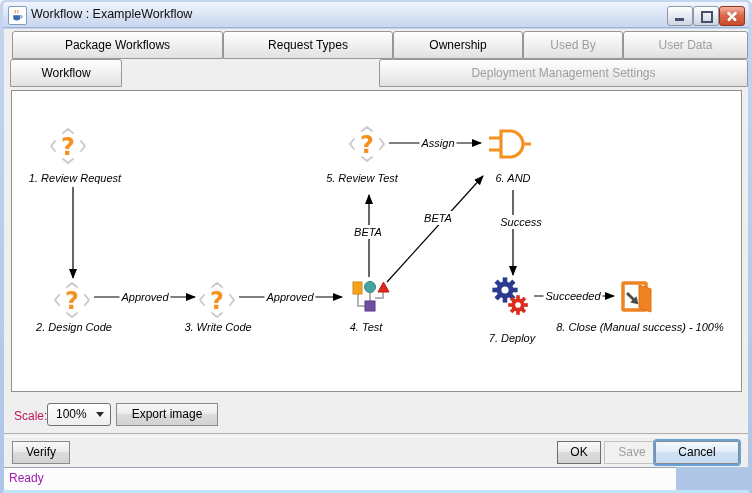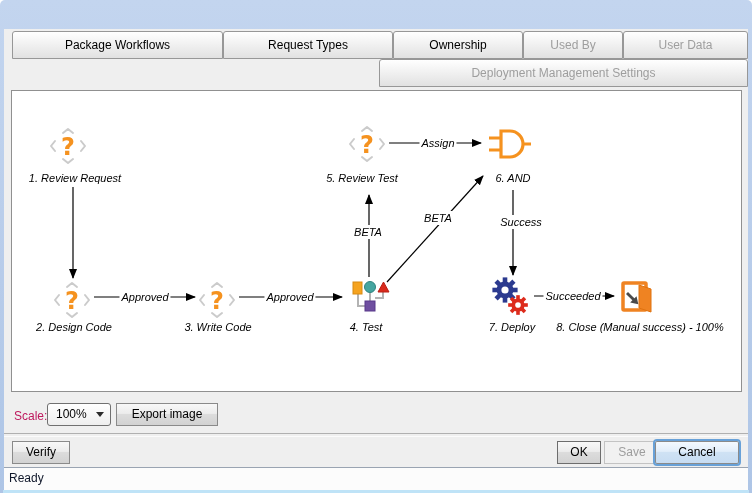--- a/index.html
+++ b/index.html
@@ -33,36 +33,57 @@
   .combo{position:absolute;left:43px;top:374px;width:64px;height:23px;box-sizing:border-box;background:linear-gradient(#ffffff,#eeeeee);border:1px solid #707070;border-radius:3px;font-size:12px;line-height:21px;padding-left:8px;cursor:default;}
   .combo .caret{position:absolute;right:6px;top:8px;width:0;height:0;border-left:4px solid transparent;border-right:4px solid transparent;border-top:5px solid #2b2b2b;font-size:0;}
   .btn{position:absolute;box-sizing:border-box;height:23px;background:linear-gradient(#f8f8f8,#ececec 45%,#dcdcdc 50%,#d2d2d2);border:1px solid #8a8a8a;border-radius:0;font-size:12px;color:#000;text-align:center;line-height:21px;cursor:default;font-family:"Liberation Sans",sans-serif;}
   .btn-export{left:112px;top:374px;width:102px;}
   .divider{position:absolute;left:0;top:404px;width:744px;height:2px;border-top:1px solid #b0b0b0;border-bottom:1px solid #fbfbfb;}
   .btn-verify{left:8px;top:412px;width:58px;}
   .btn-ok{left:553px;top:412px;width:44px;border-color:#6d6d6d;}
   .btn-save{left:600px;top:412px;width:56px;background:#f1f1f1;border-color:#c3c3c3;color:#9d9d9d;}
   .btn-cancel{left:649px;top:410px;width:88px;height:27px;border:2px solid #68a1d8;border-radius:4px;box-shadow:inset 0 0 0 1px #8a8a8a;background:linear-gradient(#f5faff,#e2eefa 45%,#cfe2f4 50%,#c6dcf2);line-height:23px;}
   
-  .status{position:absolute;left:4px;top:467px;width:744px;height:23px;box-sizing:border-box;background:#fcfcfc;border-top:1px solid #9aa4b2;font-size:12px;line-height:21px;padding-left:5px;color:#0f172a;}
+  .status{position:absolute;left:4px;top:467px;width:672px;height:23px;box-sizing:border-box;background:#fcfcfc;border-top:1px solid #9aa4b2;font-size:12px;line-height:21px;padding-left:5px;color:#a21caf;}
 </style>
 </head>
 <body>
 
 <div class="window">
 
+  <div class="titlebar">
+    <div class="app-icon">
+      <svg width="13" height="13" viewBox="0 0 13 13">
+        <path d="M2.2,6.2 h7 v2.6 a3.5,2.6 0 0 1 -7,0 z" fill="#3b6fb5"></path>
+        <path d="M9.4,6.6 c2.2,-0.2 2.2,2.6 0,2.4" stroke="#3b6fb5" stroke-width="1" fill="none"></path>
+        <path d="M4.2,1 c1,1 -1,1.8 0,3.4 M6.8,1 c1,1 -1,1.8 0,3.4" stroke="#e07b1f" stroke-width="1" fill="none"></path>
+      </svg>
+    </div>
+    <span class="title-text">Workflow : ExampleWorkflow</span>
+    <div class="wbtn wbtn-min">
+        <span class="glyph-min"></span>
+      </div>
+    <div class="wbtn wbtn-max">
+        <span class="glyph-max"></span>
+      </div>
+    <div class="wbtn wbtn-close">
+        <span class="glyph-x1"></span>
+        <span class="glyph-x2"></span>
+      </div>
+  </div>
 
   <div class="app">
 
     <div class="tab" style="left:8px;top:2px;width:211px;">Package Workflows</div>
     <div class="tab" style="left:219px;top:2px;width:170px;">Request Types</div>
     <div class="tab" style="left:389px;top:2px;width:130px;">Ownership</div>
     <div class="tab dis" style="left:519px;top:2px;width:100px;">Used By</div>
     <div class="tab dis" style="left:619px;top:2px;width:125px;">User Data</div>
 
+    <div class="tab" style="left:6px;top:30px;width:112px;">Workflow</div>
     <div class="tab" style="left:184px;top:30px;width:156px;margin-top:48px;">Step Sequence</div>
     <div class="tab dis" style="left:375px;top:30px;width:369px;">Deployment Management Settings</div>
 
     <div class="canvas">
 
       <svg class="edges" width="729" height="300" viewBox="0 0 729 300">
         <defs>
           <marker id="arw" markerWidth="12" markerHeight="10" refX="9" refY="4" orient="auto" markerUnits="userSpaceOnUse">
             <path d="M0,0 L10,4 L0,8 z" fill="#000"></path>
           </marker>
@@ -185,21 +206,21 @@
           </g>
         </svg>
       </div>
 
       <div class="node-label" style="left:63px;top:80px;">1. Review Request</div>
       <div class="node-label" style="left:62px;top:229px;">2. Design Code</div>
       <div class="node-label" style="left:206px;top:229px;">3. Write Code</div>
       <div class="node-label" style="left:354px;top:229px;">4. Test</div>
       <div class="node-label" style="left:350px;top:80px;">5. Review Test</div>
       <div class="node-label" style="left:501px;top:80px;">6. AND</div>
-      <div class="node-label" style="left:500px;top:229px;font-style:italic;">7. Deploy</div>
+      <div class="node-label" style="left:500px;top:240px;font-style:italic;">7. Deploy</div>
       <div class="node-label" style="left:628px;top:229px;">8. Close (Manual success) - 100%</div>
 
       <div class="edge-label" style="left:133px;top:199px;">Approved</div>
       <div class="edge-label" style="left:278px;top:199px;">Approved</div>
       <div class="edge-label" style="left:356px;top:134px;">BETA</div>
       <div class="edge-label" style="left:426px;top:45px;">Assign</div>
       <div class="edge-label" style="left:426px;top:120px;">BETA</div>
       <div class="edge-label" style="left:509px;top:124px;">Success</div>
       <div class="edge-label" style="left:561px;top:198px;">Succeeded</div>
     </div>

